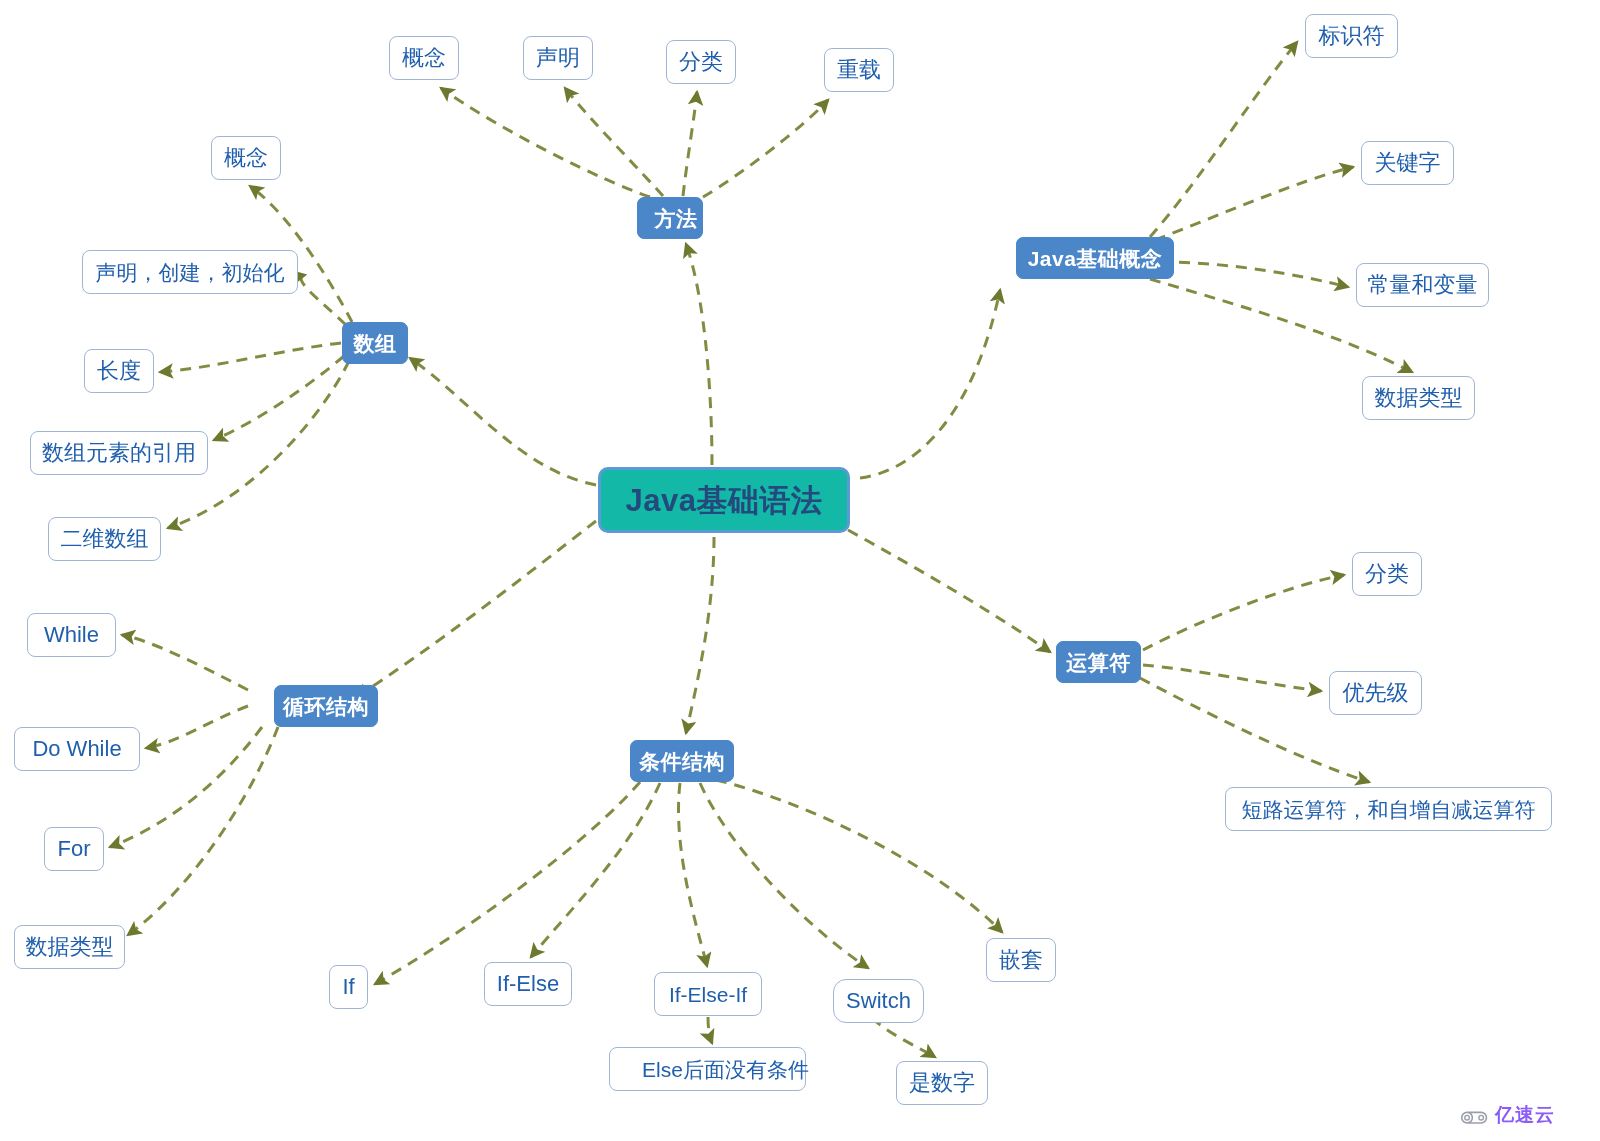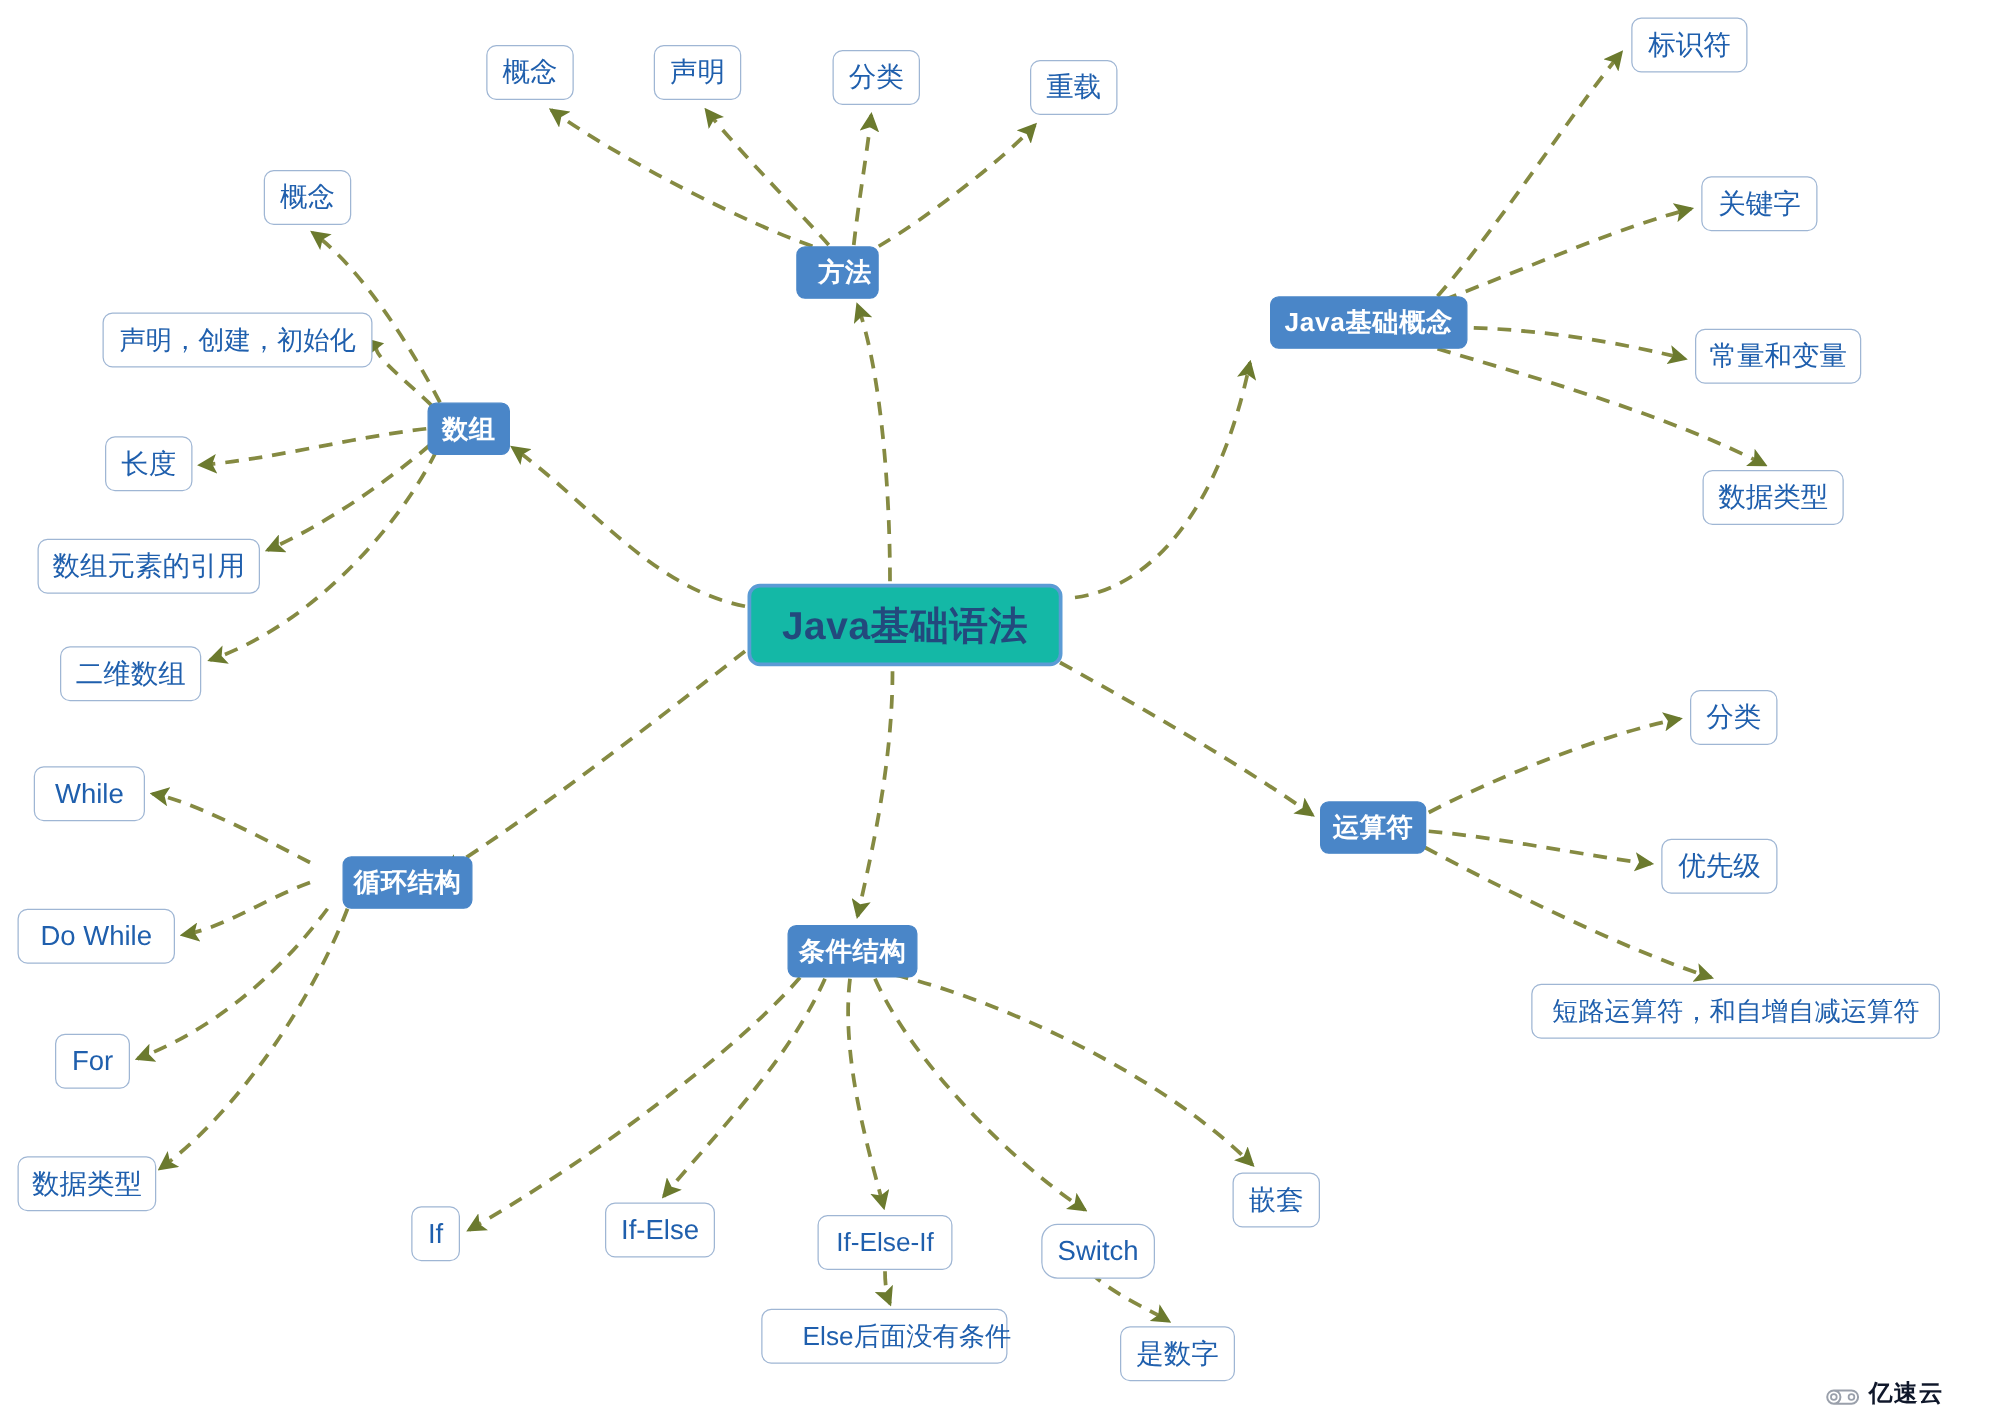--- a/index.html
+++ b/index.html
@@ -64,21 +64,21 @@
     font-size: 22px;
   }
   .node.leaf.small {
     font-size: 21px;
   }
   .watermark {
     position: absolute;
     display: flex;
     align-items: center;
     gap: 5px;
-    color: #0f172a;
+    color: #8b5cf6;
     font-size: 19px;
     font-weight: bold;
     letter-spacing: 1px;
   }
   .watermark .cloud-icon {
     display: inline-block;
     width: 30px;
     height: 20px;
   }
 </style>

